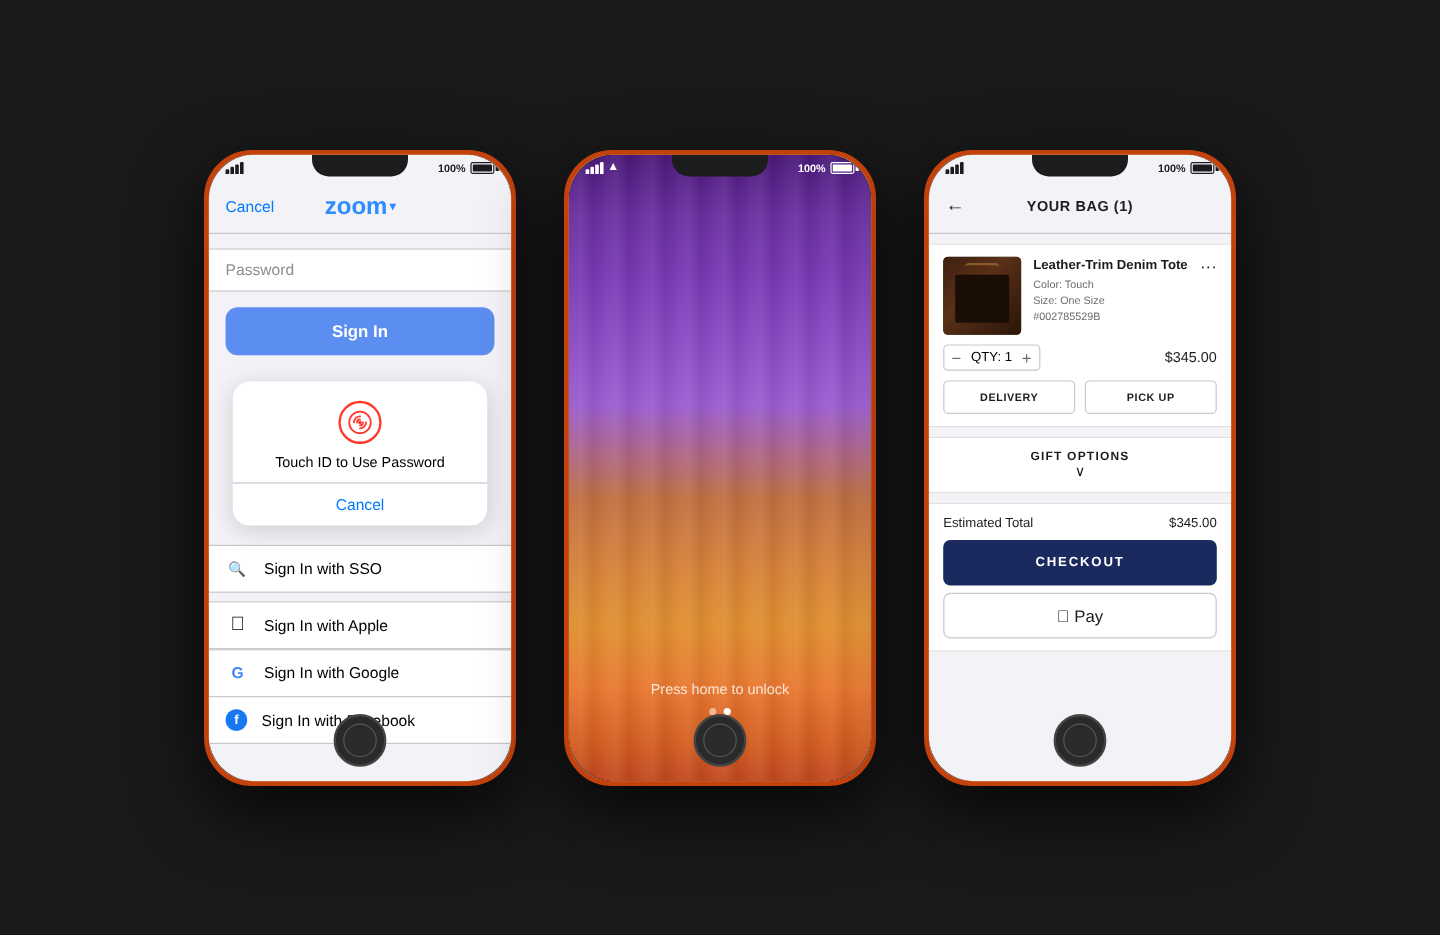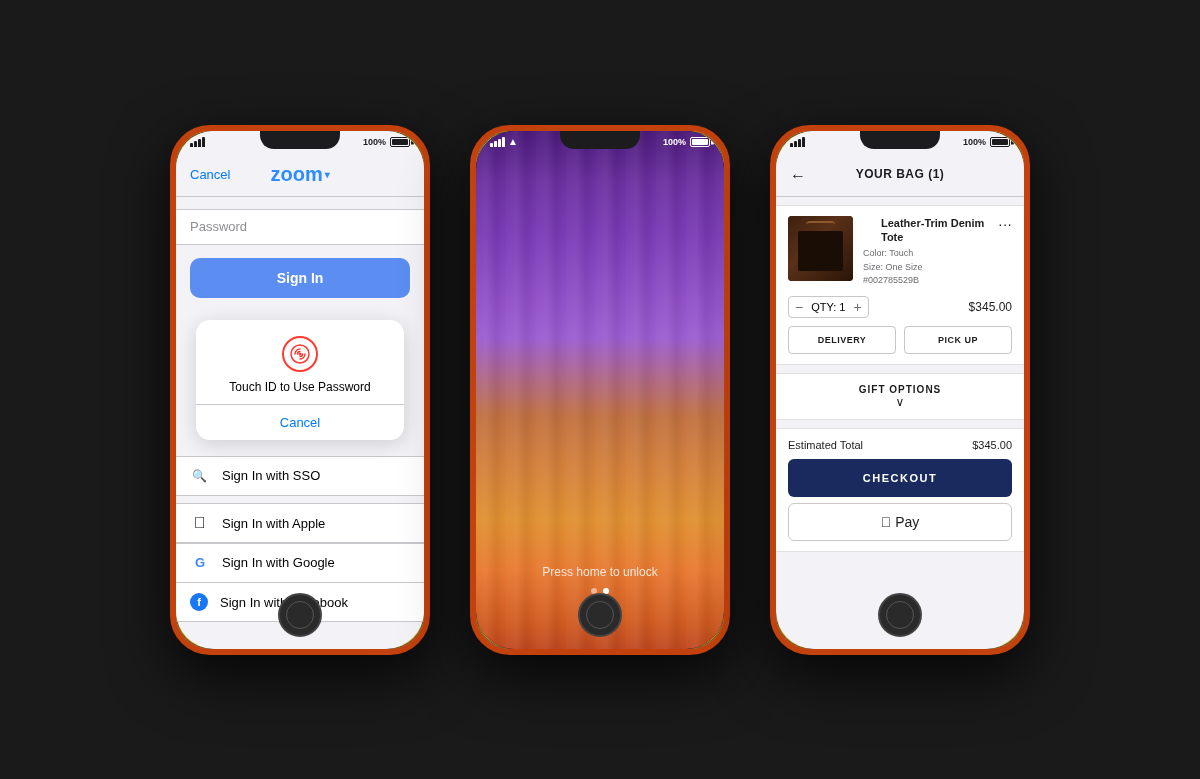--- a/index.html
+++ b/index.html
@@ -12,23 +12,23 @@
       justify-content: center;
       gap: 40px;
       font-family: -apple-system, BlinkMacSystemFont, 'Helvetica Neue', sans-serif;
       overflow: hidden;
     }
 
     
     .phone {
       width: 260px;
       height: 530px;
-      background: #eab308;
+      background: #fdba74;
       border-radius: 40px;
-      border: 6px solid #c2410c;
+      border: 4px solid #c2410c;
       position: relative;
       overflow: hidden;
       box-shadow: 0 20px 60px rgba(0,0,0,0.8), inset 0 0 0 1px #555;
     }
     .phone::before {
       content: '';
       position: absolute;
       top: 0; left: 50%; transform: translateX(-50%);
       width: 80px; height: 18px;
       background: #1c1c1e;
@@ -352,21 +352,21 @@
       border-radius: 2px;
     }
     .bag-item-img-inner::after {
       content: '';
       position: absolute;
       top: 5px; left: 18px; right: 18px; height: 12px;
       border-top: 2px solid #8b5a2b;
       border-radius: 4px 4px 0 0;
     }
     .bag-item-details { flex: 1; }
-    .bag-item-name { font-size: 11px; font-weight: 600; color: #1c1c1e; line-height: 1.3; margin-bottom: 3px; margin-left: 18px; }
+    .bag-item-name { font-size: 11px; font-weight: 600; color: #1c1c1e; line-height: 1.3; margin-bottom: 3px; }
     .bag-item-meta { font-size: 9px; color: #6c6c70; line-height: 1.5; }
     .bag-item-more { color: #1c1c1e; font-size: 14px; align-self: flex-start; }
 
     .bag-qty-row {
       display: flex;
       justify-content: space-between;
       align-items: center;
       margin-top: 6px;
     }
     .bag-qty {

